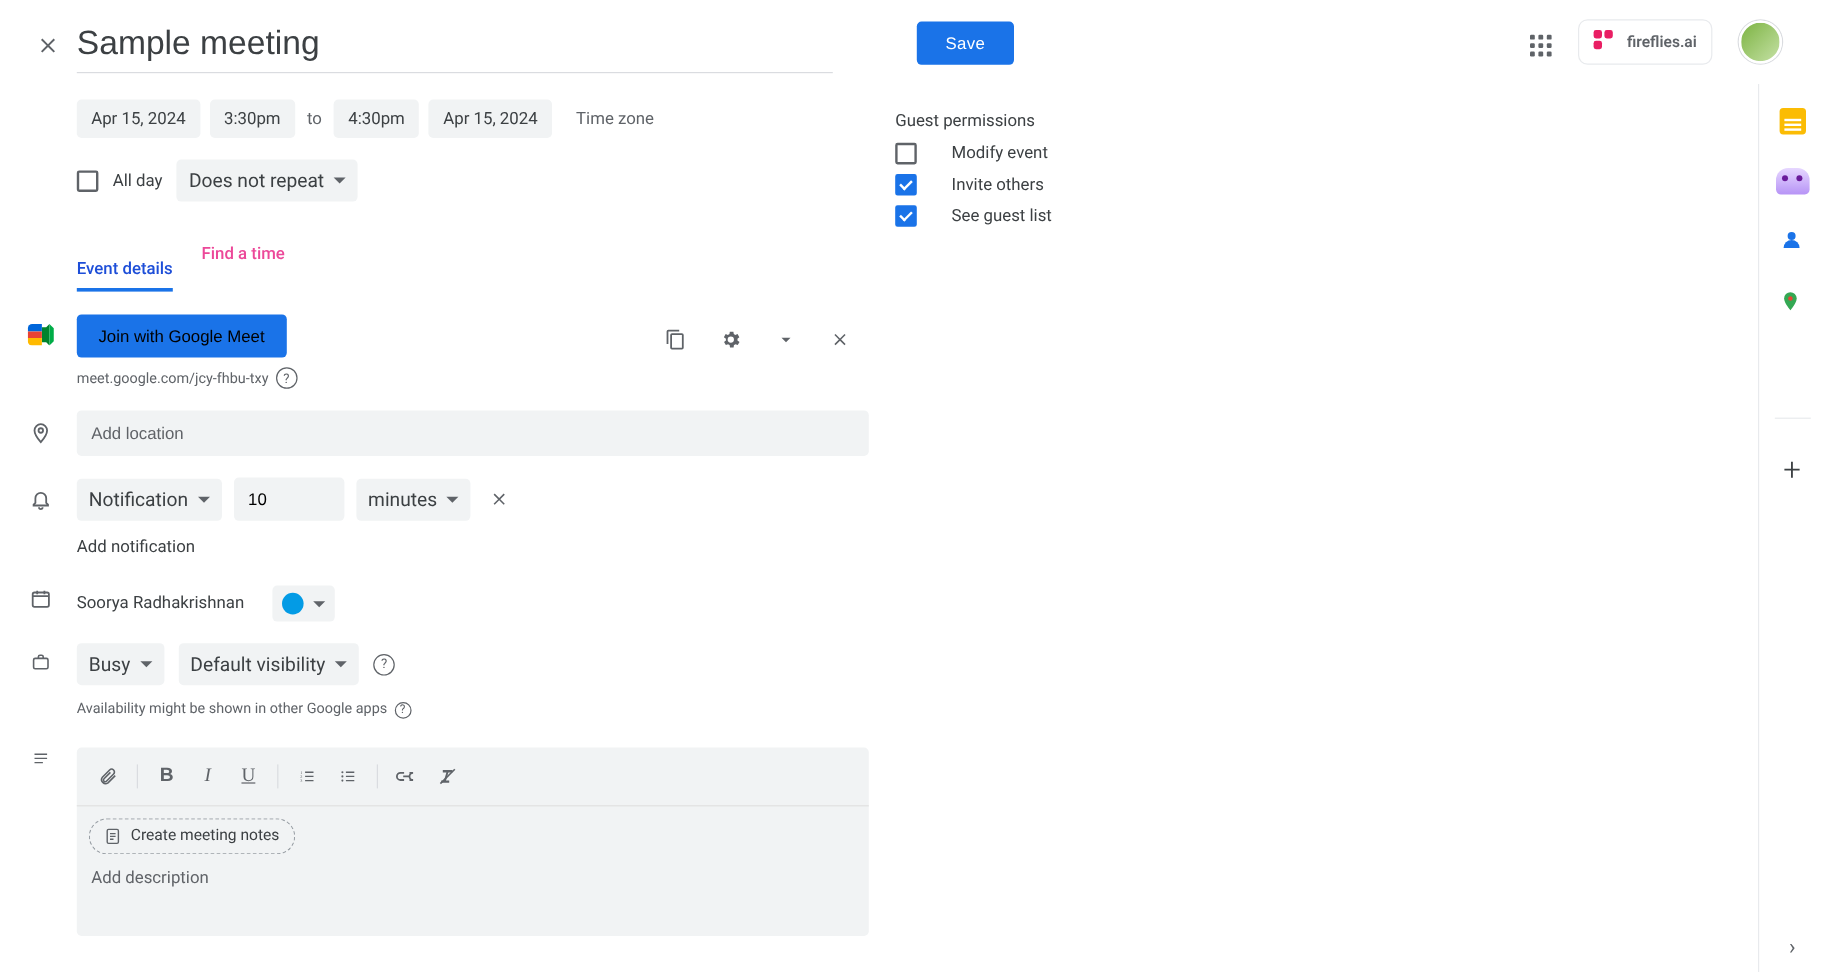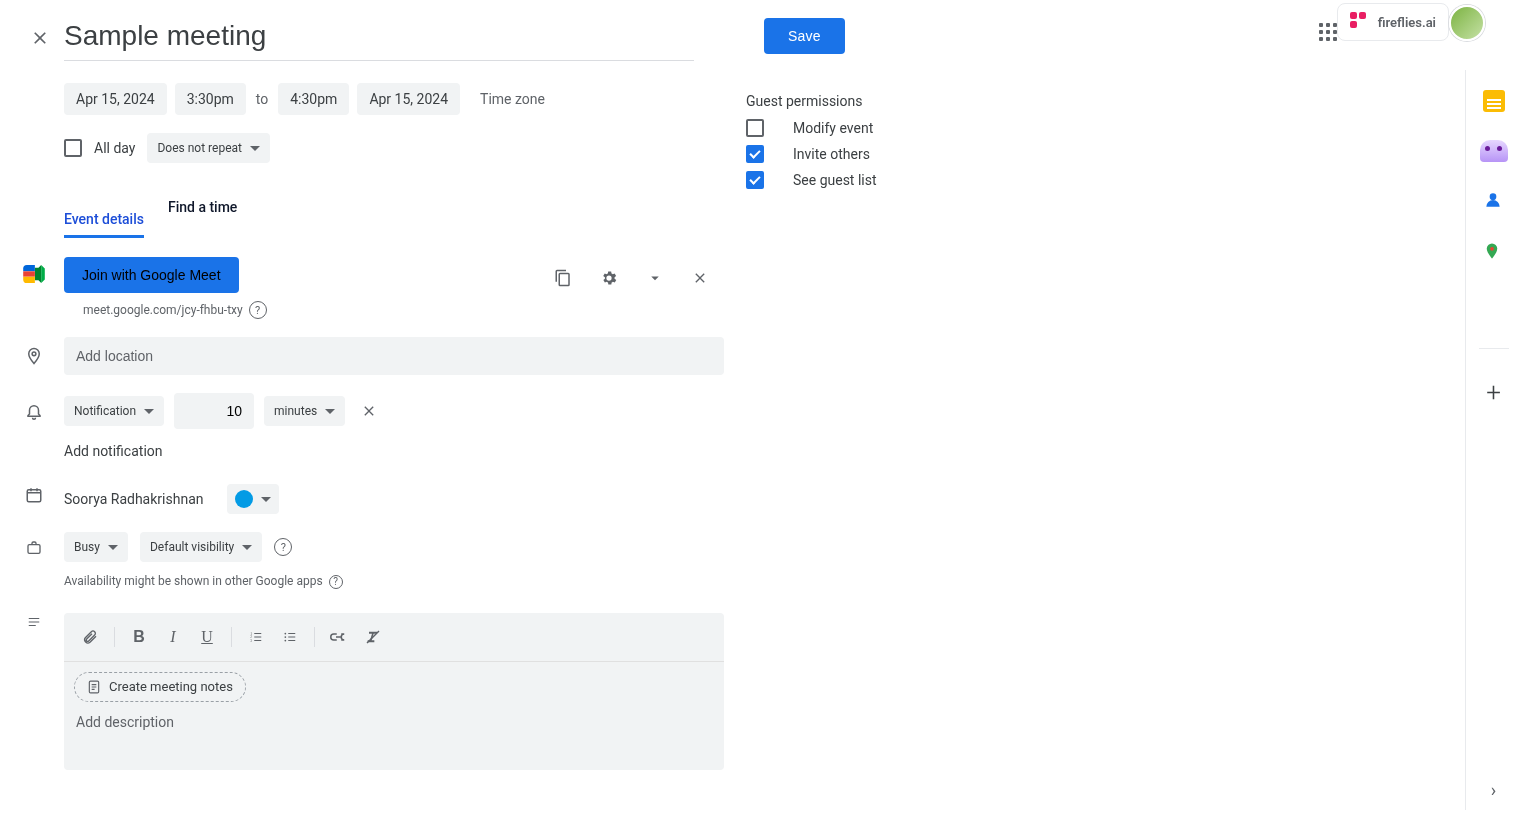--- a/index.html
+++ b/index.html
@@ -7,21 +7,21 @@
   body { width:1521px; height:816px; overflow:hidden; position:relative; }
 
   
   .header { display:flex; align-items:flex-start; padding:18px 20px 0 20px; }
   .close-btn { width:40px; height:40px; display:flex; align-items:center; justify-content:center; color:#5f6368; cursor:pointer; border-radius:50%; }
   .title-wrap { flex:1; margin-left:4px; max-width:640px;}
   .title-input { width:630px; border:none; border-bottom:1px solid #dadce0; font-size:28px; font-weight:400; padding:2px 0 8px 0; outline:none; color:#3c4043;}
   .save-btn { margin-left:60px; background:#1a73e8; color:#fff; border:none; border-radius:4px; font-size:14px; font-weight:500; padding:10px 24px; cursor:pointer; letter-spacing:.25px;}
 
   
-  .top-right { position:absolute; top:3px; right:36px; display:flex; align-items:flex-end; }
+  .top-right { position:absolute; top:16px; right:36px; display:flex; align-items:center; gap:22px;}
   .apps-icon { width:24px;height:24px; display:grid; grid-template-columns:repeat(3,4px); grid-template-rows:repeat(3,4px); gap:3px; cursor:pointer; padding:6px;}
   .apps-icon span{ background:#5f6368; border-radius:1px;}
   .ext-chip { display:flex; align-items:center; gap:8px; border:1px solid #e8eaed; border-radius:8px; padding:8px 12px; cursor:pointer;}
   .ff-logo { width:20px; height:20px; display:grid; grid-template-columns:repeat(2,7px); grid-template-rows:repeat(2,7px); gap:2px;}
   .ff-logo span{ border-radius:2px;}
   .ff-logo span:nth-child(1){background:#e91e63;}
   .ff-logo span:nth-child(2){background:#e91e63;}
   .ff-logo span:nth-child(3){background:#e91e63;}
   .ff-logo span:nth-child(4){background:transparent;}
   .ext-chip-text{ font-size:13px; font-weight:600; color:#5f6368;}
@@ -36,43 +36,43 @@
   .chip-row { display:flex; align-items:center; gap:8px; margin-top:6px;}
   .chip { background:#f1f3f4; border-radius:4px; padding:8px 12px; font-size:14px; color:#3c4043; cursor:pointer;}
   .to-label { font-size:14px; color:#5f6368; padding:0 2px;}
   .tz { font-size:14px; color:#5f6368; margin-left:12px; cursor:pointer;}
 
   .row { display:flex; align-items:center; gap:12px; margin-top:18px;}
   .checkbox { width:18px; height:18px; border:2px solid #5f6368; border-radius:2px; cursor:pointer; flex-shrink:0; display:flex; align-items:center; justify-content:center;}
   .checkbox.checked { background:#1a73e8; border-color:#1a73e8;}
   .checkbox.checked::after{ content:""; width:4px; height:8px; border:solid #fff; border-width:0 2px 2px 0; transform:rotate(45deg); margin-bottom:2px;}
   .plain { font-size:14px; color:#3c4043;}
-  .dropdown-chip { background:#f1f3f4; border-radius:4px; padding:8px 10px; font-size:12px; color:#3c4043; display:inline-flex; align-items:center; gap:8px; cursor:pointer;}
+  .dropdown-chip { background:#f1f3f4; border-radius:4px; padding:8px 10px; font-size:16px; color:#3c4043; display:inline-flex; align-items:center; gap:8px; cursor:pointer;}
   .chev { width:0;height:0;border-left:5px solid transparent;border-right:5px solid transparent;border-top:5px solid #5f6368;}
 
   
   .tabs { display:flex; gap:24px; margin-top:28px; border-bottom:1px solid transparent;}
-  .tab { font-size:14px; font-weight:500; padding:8px 0; cursor:pointer; color:#0f172a;}
+  .tab { font-size:14px; font-weight:500; padding:8px 0; cursor:pointer; color:#ec4899;}
   .tab.active { color:#1d4ed8; border-bottom:3px solid #1a73e8;margin-top:12px;}
   
   
   .sect { display:flex; align-items:flex-start; gap:12px; margin-top:18px; position:relative;}
   .sect-icon { width:36px; display:flex; justify-content:center; padding-top:8px; color:#5f6368; margin-left:-48px;}
   .sect-body { flex:1;}
 
   .meet-btn { background:#1a73e8; color:#000000; border:none; border-radius:4px; font-size:14px; font-weight:500; padding:10px 18px; cursor:pointer;}
   .meet-actions { display:flex; align-items:center; gap:16px; color:#5f6368; position:absolute; right:10px; top:6px;}
   .meet-actions .ic { cursor:pointer; padding:6px; border-radius:50%;}
-  .meet-link { font-size:12px; color:#5f6368; margin-top:8px; display:flex; align-items:center; gap:6px;margin-left:19px;}
+  .meet-link { font-size:12px; color:#5f6368; margin-top:8px; display:flex; align-items:center; gap:6px;}
 
   .text-input { width:100%; background:#f1f3f4; border:none; border-radius:4px; padding:11px 12px; font-size:14px; color:#3c4043; outline:none;}
   .text-input::placeholder{ color:#606368;}
 
   .notif-row { display:flex; align-items:center; gap:10px;}
-  .chip-input { background:#f1f3f4; border:none; border-radius:4px; padding:10px 12px; font-size:14px; width:80px; text-align:right;}
+  .chip-input { background:#f1f3f4; border:none; border-radius:4px; padding:10px 12px; font-size:14px; width:92px; text-align:left;}
   .remove-x { color:#5f6368; cursor:pointer; padding:6px;}
 
   .add-link { font-size:14px; color:#3c4043; cursor:pointer; margin-top:14px; display:inline-block;}
 
   .circle-color { width:18px;height:18px;border-radius:50%; background:#039be5; display:inline-block;}
 
   .help-ic { width:18px;height:18px;border:1.5px solid #5f6368;border-radius:50%; display:inline-flex;align-items:center;justify-content:center; font-size:11px;color:#5f6368;}
   
   .hint { font-size:12px; color:#5f6368; margin-top:12px;}
 

